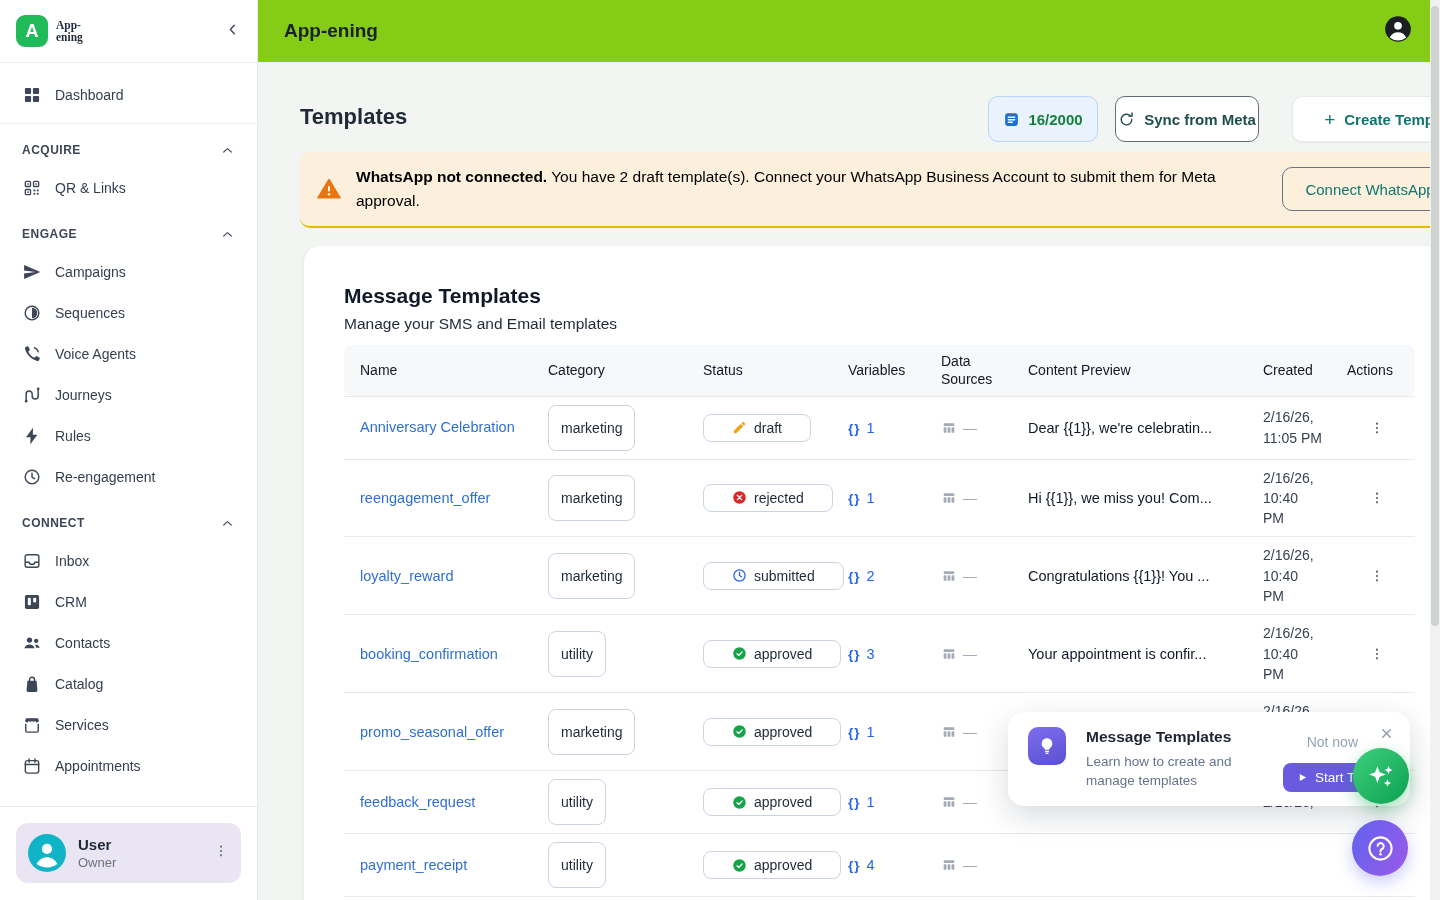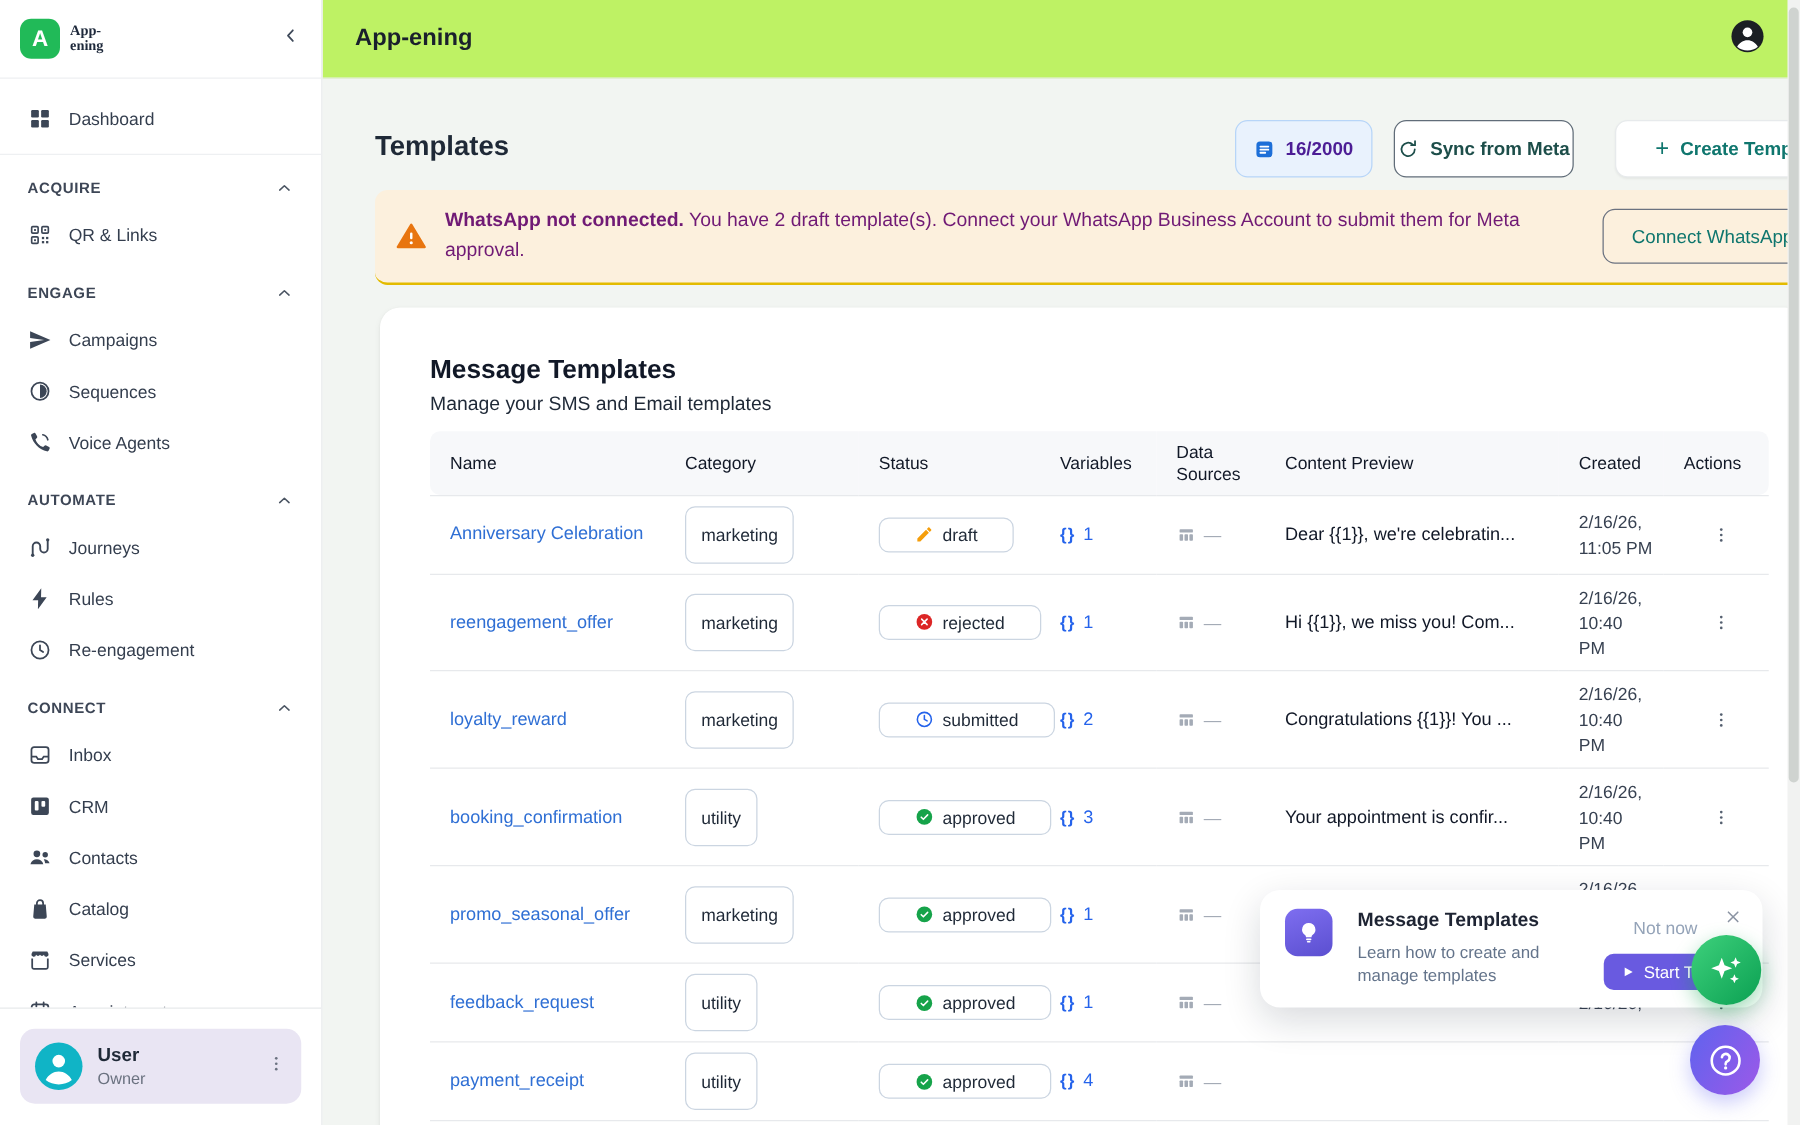--- a/index.html
+++ b/index.html
@@ -30,42 +30,42 @@
   .user-card { background:#e9e5f3; border-radius:12px; height:60px; display:flex;
     align-items:center; gap:12px; padding:0 12px; cursor:pointer; }
   .user-avatar { width:38px; height:38px; border-radius:50%; background:#10b4c6; display:flex;
     align-items:center; justify-content:center; flex:0 0 auto; }
   .user-name { font-size:15px; font-weight:700; color:#1f2937; line-height:1.25; }
   .user-role { font-size:13px; color:#6b7280; }
   .user-dots { margin-left:auto; display:flex; }
 
   
   .main { position:absolute; left:258px; right:0; top:0; bottom:0; }
-  .topbar { height:63px; background:#bef264; border-bottom:1px solid #eceef0; display:flex;
+  .topbar { height:63px; background:#84cc16; border-bottom:1px solid #eceef0; display:flex;
     align-items:center; justify-content:space-between; padding:0 28px 0 26px; }
   .topbar-title { font-size:19px; font-weight:700; color:#1a202c; }
   .content { position:absolute; top:64px; left:0; right:0; bottom:0; background:#f2f5f2; }
 
   .page-head { position:relative; height:46px; margin-top:32px; }
   .page-title { position:absolute; left:42px; top:8px; font-size:22px; font-weight:700; color:#1f2937; }
   .quota-badge { position:absolute; left:730px; top:0; height:46px; width:110px; border-radius:10px;
-    background:#e9f2fd; border:1.5px solid #b7d5f8; color:#4c1d95; font-size:15px; font-weight:600;
+    background:#e9f2fd; border:1.5px solid #b7d5f8; color:#15803d; font-size:15px; font-weight:600;
     display:flex; align-items:center; justify-content:center; gap:8px; }
   .btn { position:absolute; top:0; height:46px; border-radius:10px; font-size:15px; font-weight:600;
     display:flex; align-items:center; justify-content:center; gap:9px; cursor:pointer;
     background:#fff; font-family:inherit; }
   .btn-sync { left:857px; width:144px; border:1.5px solid #616d79; color:#1d4e4a; }
   .btn-create { left:1034px; width:200px; border:1px solid #e7eaec; color:#0f766e;
     box-shadow:0 1px 2px rgba(0,0,0,.06); }
   .btn-create .plus { font-size:19px; font-weight:500; line-height:1; }
 
   .banner { position:relative; margin:10px 0 0 42px; width:1140px; min-height:76px;
     background:#fcf0dd; border-radius:10px; border-bottom:2px solid #e3bb00;
     display:flex; align-items:center; gap:14px; padding:13px 200px 13px 16px; }
-  .banner p { font-size:15.5px; color:#701a75; line-height:1.55; max-width:905px; }
+  .banner p { font-size:15.5px; color:#000000; line-height:1.55; max-width:905px; }
   .banner b { font-weight:700; }
   .banner-btn { position:absolute; left:982px; top:50%; transform:translateY(-50%);
     height:44px; width:176px; border-radius:10px; border:1px solid #6b7280; background:transparent;
     color:#0f766e; font-size:15px; font-weight:500; font-family:inherit; cursor:pointer; }
 
   .card { margin:18px 0 0 46px; width:1140px; height:700px; background:#fff; border-radius:16px;
     box-shadow:0 1px 2px rgba(0,0,0,.05), 0 2px 6px rgba(0,0,0,.06); padding:38px 0 0 40px; }
   .card-title { font-size:21px; font-weight:700; color:#111827; }
   .card-sub { font-size:15.5px; font-weight:500; color:#1f2937; margin-top:7px; }
 
@@ -202,28 +202,20 @@
           <span>Sequences</span>
         </div>
         <div class="nav-item">
           <span style="display:flex;width:20px;height:20px;">
             <svg viewBox="0 0 24 24" fill="#3c4656">
               <path d="M7.7 3.3 9.2 6a1.4 1.4 0 0 1-.3 1.7L7.6 9a12.6 12.6 0 0 0 7.4 7.4l1.3-1.3a1.4 1.4 0 0 1 1.7-.3l2.7 1.5c.6.3.8 1 .5 1.6l-1 1.9c-.3.6-1 .9-1.6.7C11.3 18.6 5.4 12.7 3.5 5.4c-.2-.6.1-1.3.7-1.6l1.9-1c.6-.3 1.3-.1 1.6.5z"></path>
               <path d="M14.7 4.6c2.5.6 4.2 2.3 4.8 4.8" fill="none" stroke="#3c4656" stroke-width="1.6" stroke-linecap="round"></path>
             </svg>
           </span>
           <span>Voice Agents</span>
-        </div>
-        <div class="section-head">
-          <span>AUTOMATE</span>
-          <span style="display: flex;">
-            <svg width="15" height="15" viewBox="0 0 24 24" fill="none" stroke="#4b5563" stroke-width="2" stroke-linecap="round" stroke-linejoin="round">
-              <path d="M6 14.5 12 9l6 5.5"></path>
-            </svg>
-          </span>
         </div>
         <div class="nav-item">
           <span style="display:flex;width:20px;height:20px;">
             <svg viewBox="0 0 24 24" fill="none" stroke="#3c4656" stroke-width="1.8" stroke-linecap="round">
               <path d="M5 19v-8.2a3.6 3.6 0 0 1 7.2 0v2.4a3.6 3.6 0 0 0 7.2 0V5"></path>
               <circle cx="5" cy="19.4" r="1.6" fill="#3c4656" stroke="none"></circle>
               <circle cx="19.4" cy="4.6" r="1.6" fill="#3c4656" stroke="none"></circle>
             </svg>
           </span>
           <span>Journeys</span>

